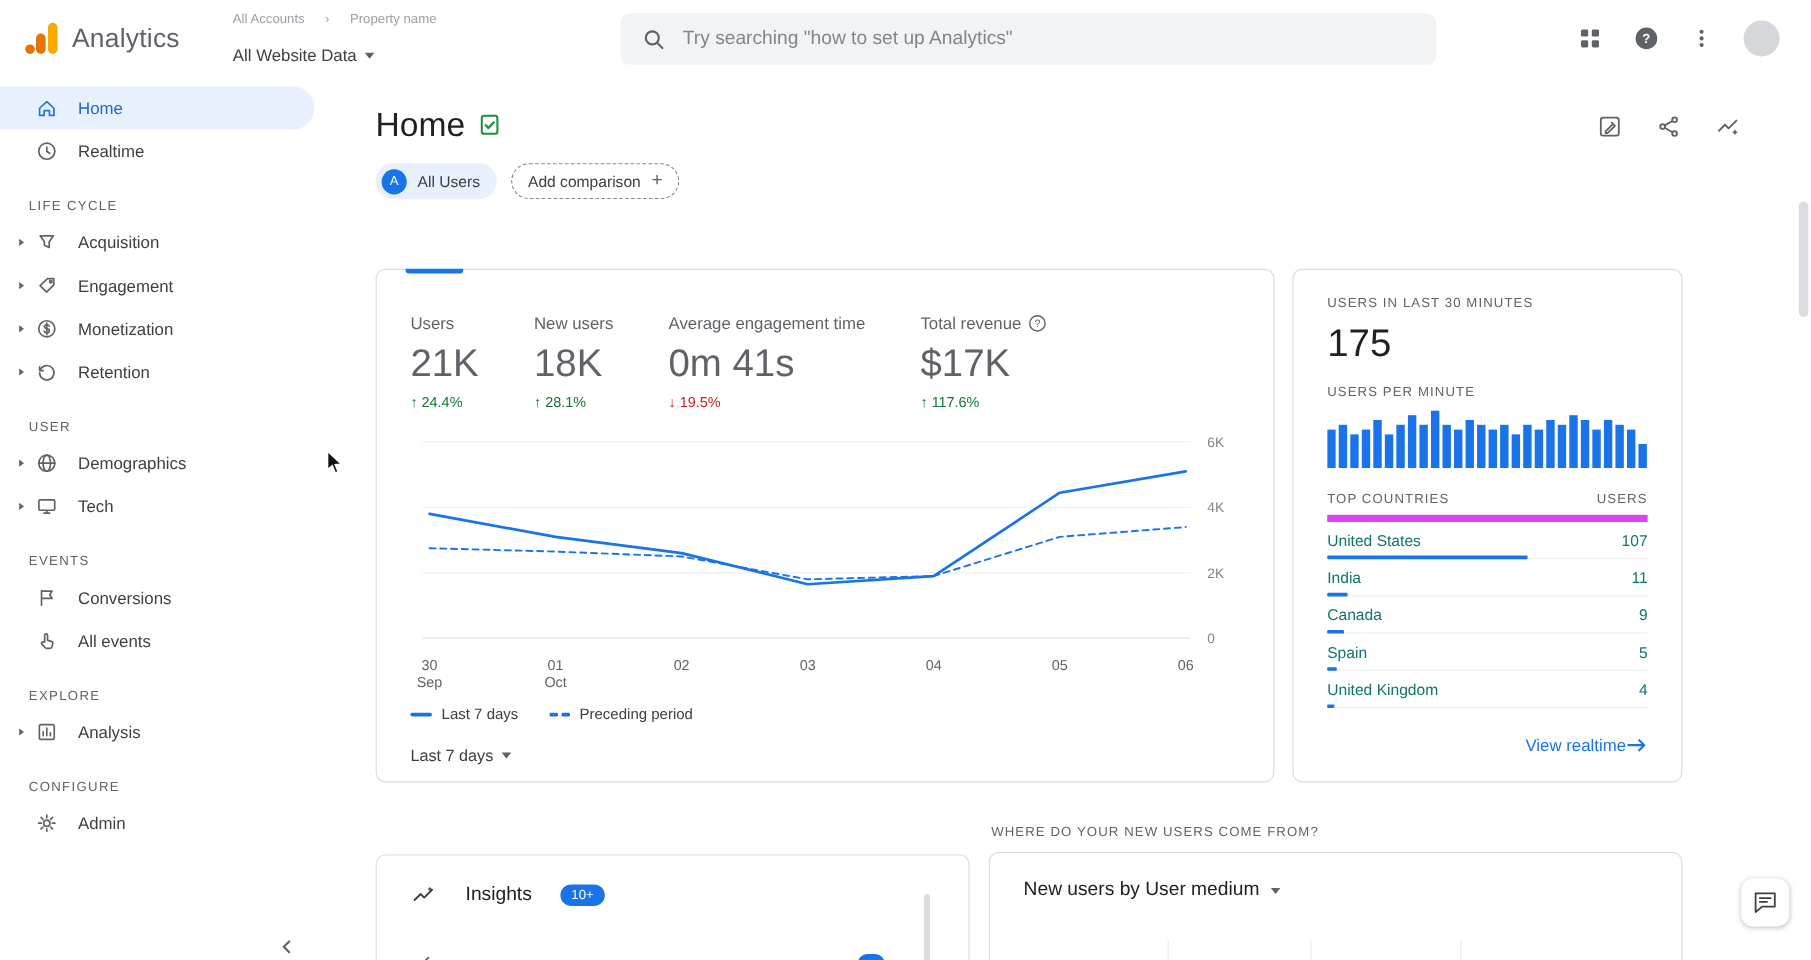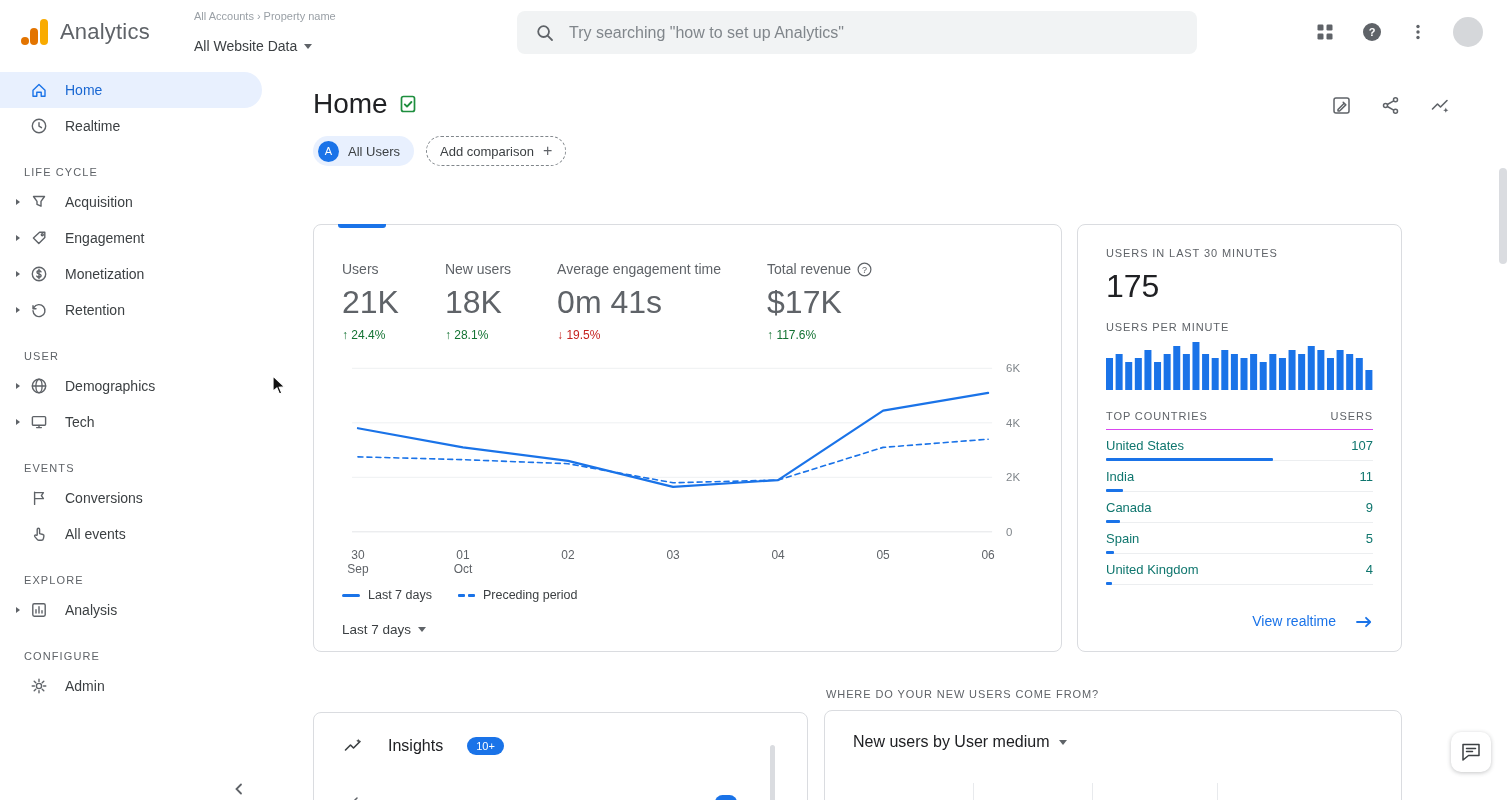--- a/index.html
+++ b/index.html
@@ -5,21 +5,21 @@
   *{margin:0;padding:0;box-sizing:border-box}
   html,body{width:1509px;height:800px}
   body{overflow:hidden;position:relative;background:#fff;color:#202124;
        font-family:"Liberation Sans","DejaVu Sans",sans-serif;}
 
   
   .topbar{height:64px;display:flex;align-items:center;background:#fff;position:relative;z-index:5}
   .brand-area{display:flex;align-items:center;padding-left:18px;min-width:172px}
   .brand-text{font-size:22px;color:#5f6368;margin-left:8px;letter-spacing:.2px}
   .property-area{margin-left:22px;cursor:pointer}
-  .breadcrumb{font-size:11px;color:#9aa0a6;display:flex;gap:3px;align-items:flex-start}
+  .breadcrumb{font-size:11px;color:#9aa0a6;display:flex;gap:17px;align-items:flex-start}
   .property-row{display:flex;align-items:center;gap:7px;margin-top:16px;font-size:14px;color:#3c4043}
   .searchbar{position:absolute;left:517px;top:11px;width:680px;height:43px;background:#f1f3f4;
              border-radius:8px;display:flex;align-items:center;padding:0 18px;gap:14px}
   .searchbar input{flex:1;border:none;background:transparent;outline:none;font-size:16px;color:#3c4043;
                    font-family:"Liberation Sans","DejaVu Sans",sans-serif}
   .searchbar input::placeholder{color:#80868b}
   .topbar-right{position:absolute;right:0;top:0;height:64px;display:flex;align-items:center;gap:26px;padding-right:26px}
   .icon-btn{display:flex;align-items:center;justify-content:center;cursor:pointer}
   .avatar{width:30px;height:30px;border-radius:50%;background:#d5d7da;cursor:pointer}
 
@@ -68,25 +68,25 @@
   .swatch-dashed i{width:7px;height:3px;background:#1a73e8;border-radius:1px}
   .date-range{margin-top:20px;display:flex;align-items:center;gap:7px;font-size:13.5px;color:#3c4043;cursor:pointer}
   .caret-down{width:0;height:0;border-left:4px solid transparent;border-right:4px solid transparent;border-top:5px solid #5f6368}
 
   
   .realtime-card{width:325px;height:428px;padding:22px 28px;display:flex;flex-direction:column}
   .rt-label{font-size:11px;color:#5f6368;letter-spacing:.9px}
   .rt-bignum{font-size:32px;color:#202124;margin:9px 0 16px}
   .rt-bars{margin-top:9px;height:48px}
   .countries-header{margin-top:20px;display:flex;justify-content:space-between;font-size:11px;color:#5f6368;
-                    letter-spacing:.9px;padding-bottom:7px;border-bottom:1px solid #d946ef}
+                    letter-spacing:.9px;padding-bottom:7px;border-bottom:6px solid #d946ef}
   .country-row{height:31px;display:flex;justify-content:space-between;align-items:center;
                border-bottom:1px solid #eceef0;position:relative;font-size:13px;color:#0f766e}
   .country-bar{position:absolute;left:0;bottom:-1px;height:3px;background:#1a73e8;border-radius:1px}
-  .view-realtime{margin-top:auto;display:flex;justify-content:flex-end;align-items:flex-end;gap:19px;
+  .view-realtime{margin-top:auto;display:flex;justify-content:flex-end;align-items:center;gap:0;
                  color:#1a73e8;font-size:14px;cursor:pointer}
 
   
   .cards-row2{display:flex;gap:16px;margin-top:36px;align-items:flex-start}
   .insights-card{width:495px;height:170px;padding:22px 28px;position:relative;margin-top:24px}
   .insights-head{display:flex;align-items:center;gap:24px}
   .insights-title{font-size:16px;color:#202124}
   .insights-badge{background:#1a73e8;color:#fff;font-size:11px;padding:3px 9px;border-radius:11px}
   .insights-partial{display:flex;justify-content:space-between;align-items:center;margin-top:36px;padding-right:42px;color:#5f6368}
   .insight-mini-badge{width:22px;height:15px;border-radius:8px;background:#1a73e8}

